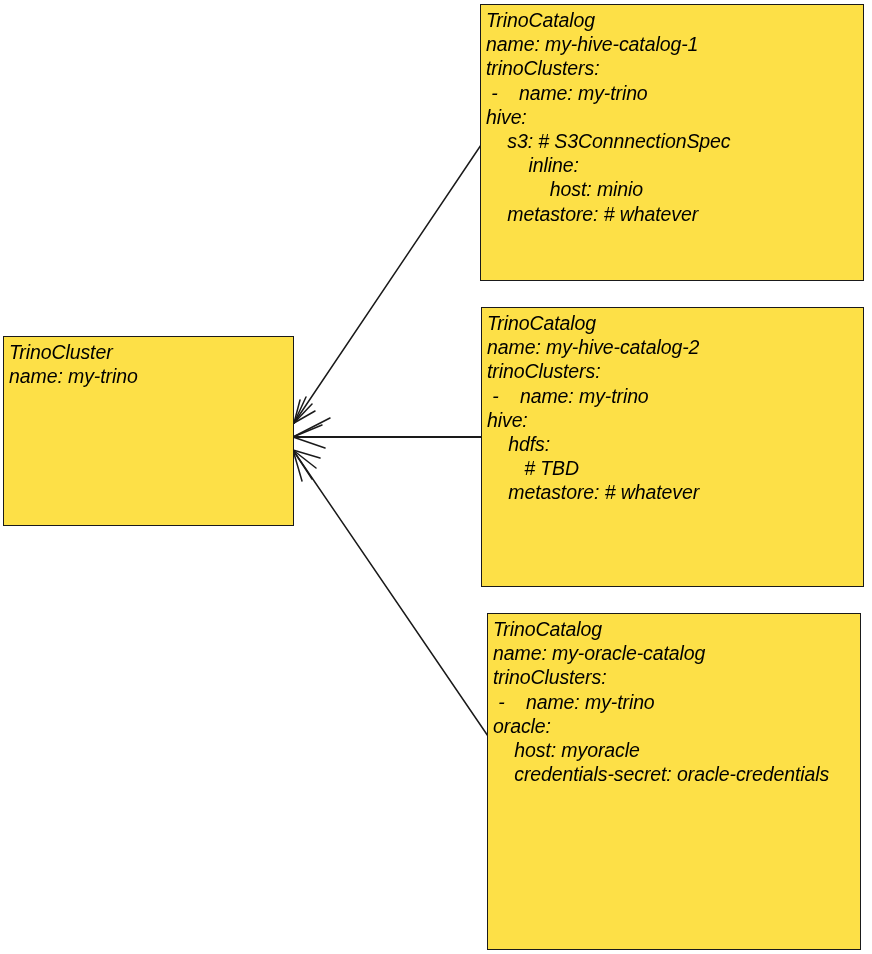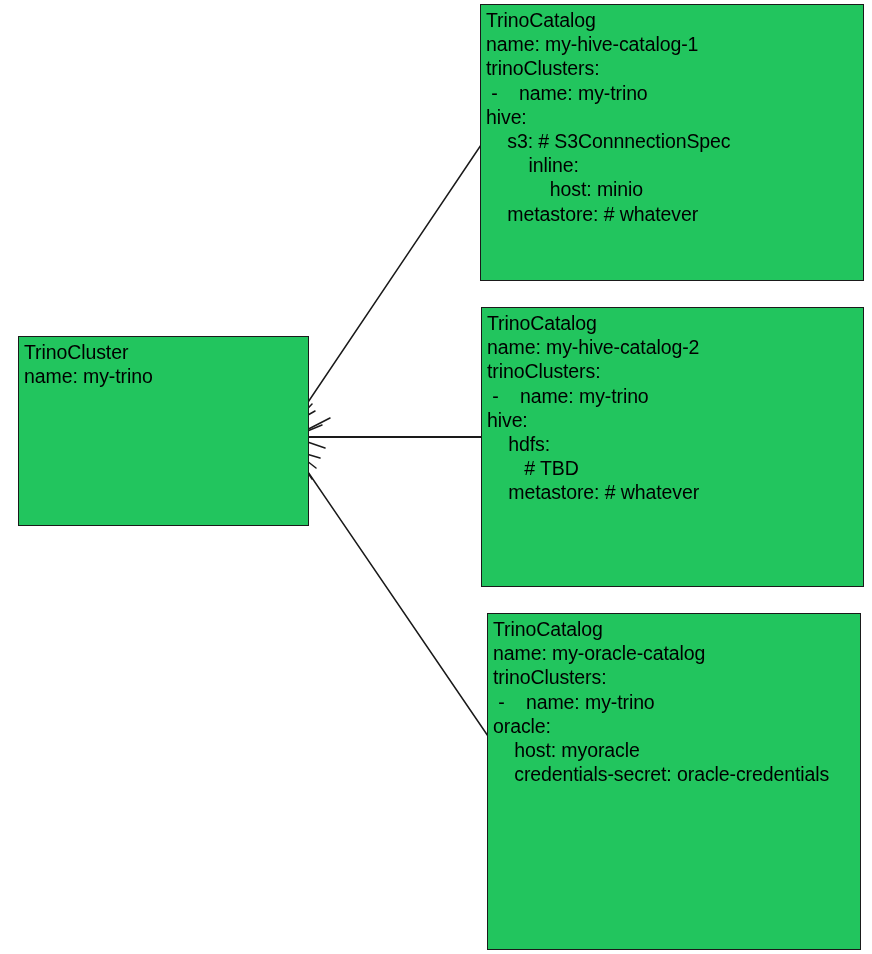--- a/index.html
+++ b/index.html
@@ -21,36 +21,37 @@
     position: absolute;
     left: 0;
     top: 0;
     width: 872px;
     height: 954px;
     pointer-events: none;
   }
   .node {
     position: absolute;
     box-sizing: border-box;
-    background: #22c55e;
+    background: #fde047;
     border: 1.6px solid #1a1a1a;
+    font-style: italic;
   }
   .node-text {
     position: absolute;
     left: 5px;
     top: 3px;
     right: 3px;
     font-size: 19.5px;
     line-height: 24.2px;
     color: #000000;
     white-space: pre;
     letter-spacing: -0.1px;
   }
   #trino-cluster {
-    left: 18px;
+    left: 3px;
     top: 336px;
     width: 291px;
     height: 190px;
   }
   #catalog-1 {
     left: 480px;
     top: 4px;
     width: 384px;
     height: 277px;
   }

